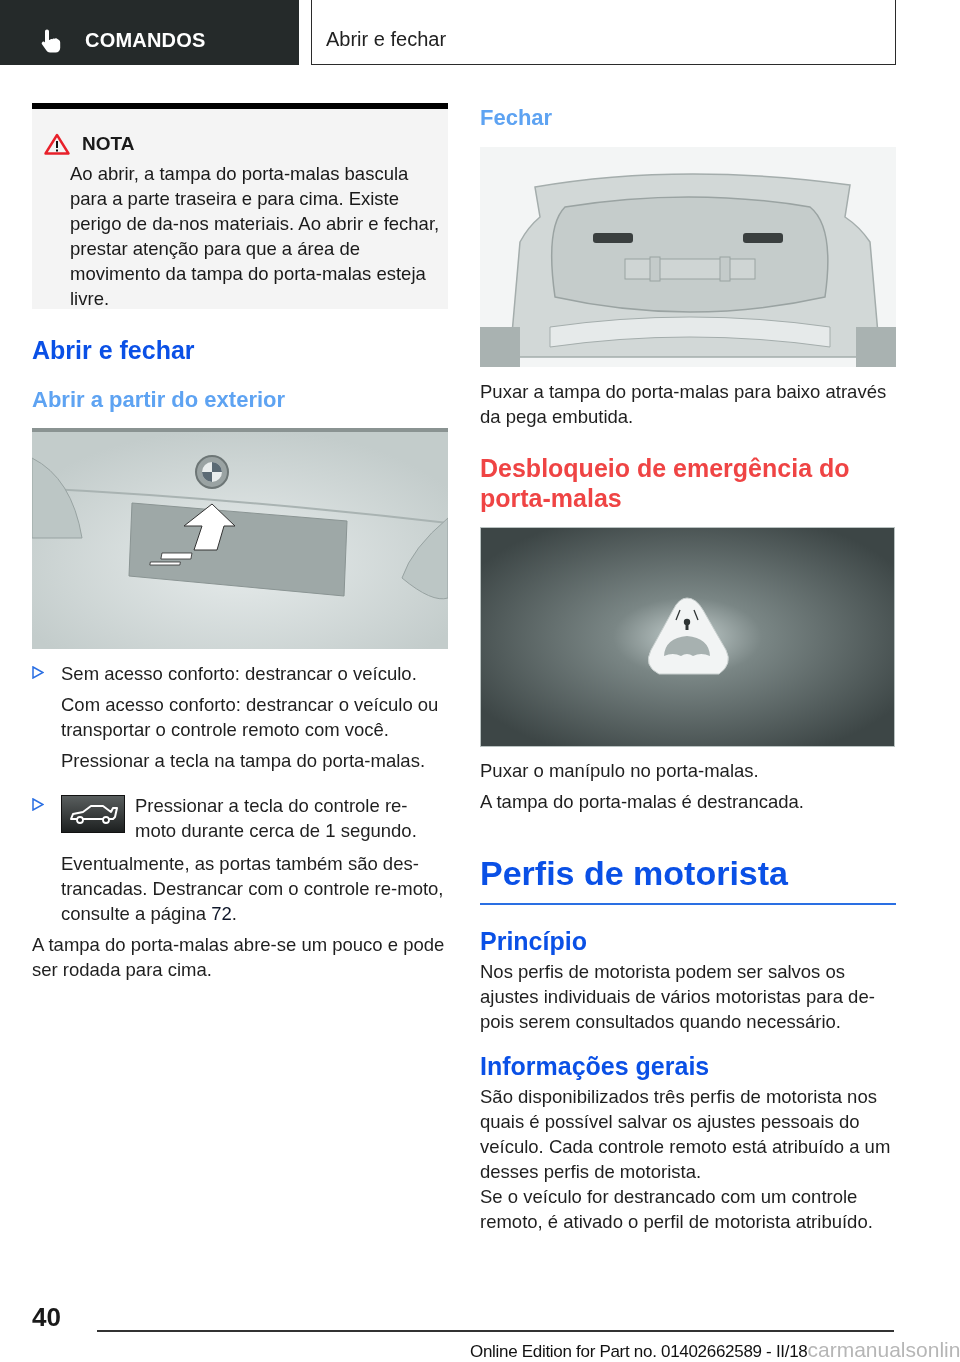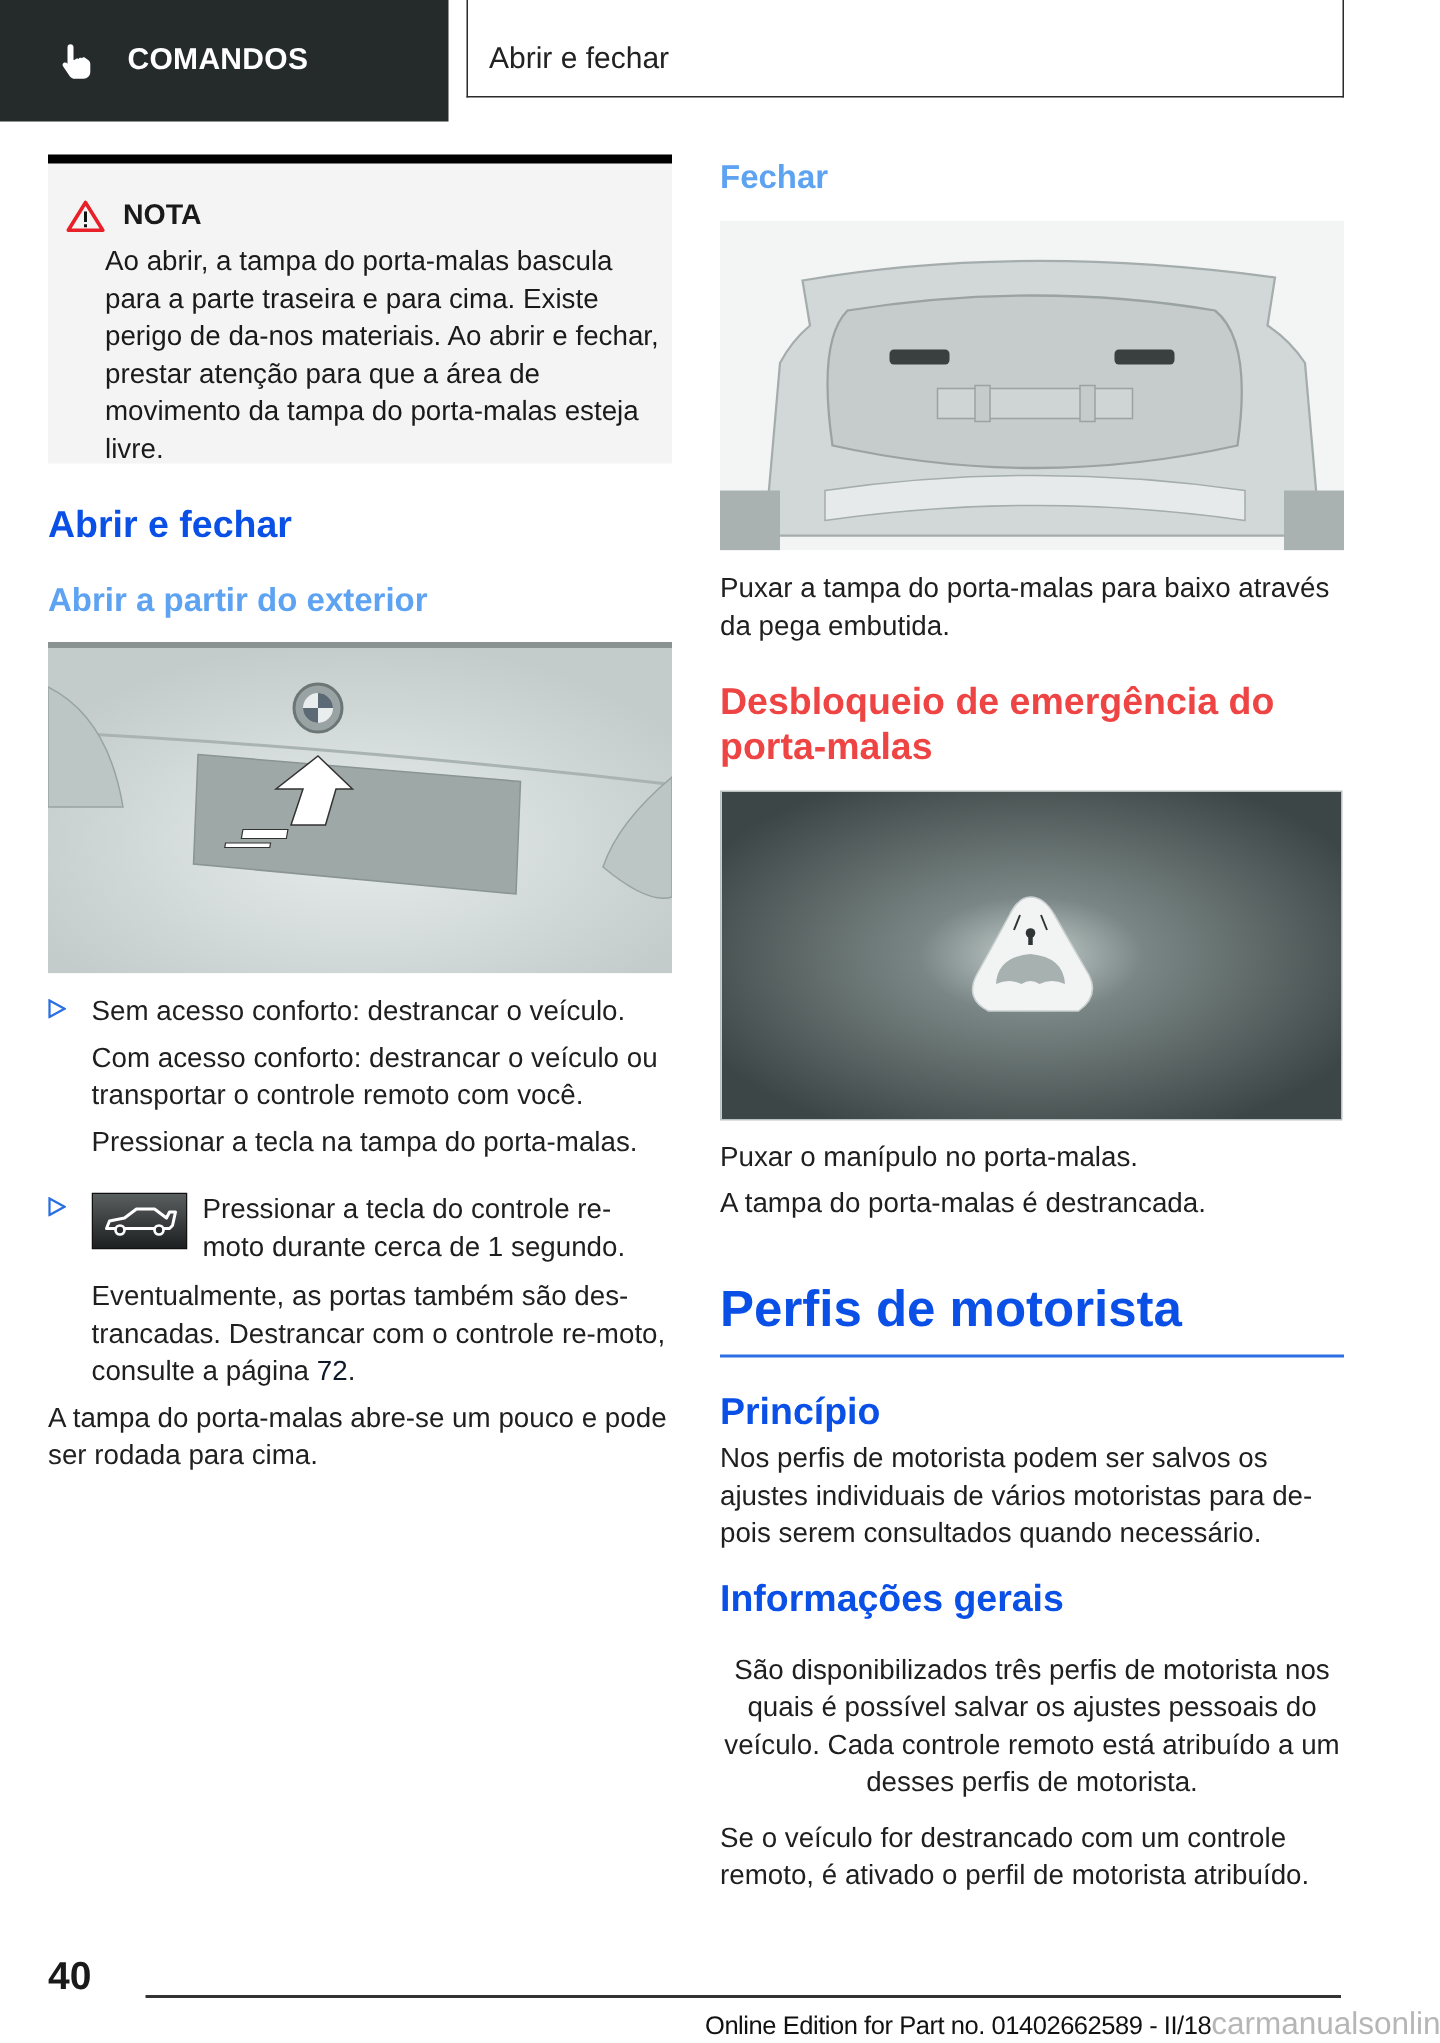--- a/index.html
+++ b/index.html
@@ -1,21 +1,21 @@
 <!DOCTYPE html>
 <html><head>
 <meta charset="utf-8">
 <style>
   * { box-sizing: border-box; margin: 0; padding: 0; }
   html, body { width: 960px; height: 1362px; background: #ffffff; overflow: hidden; }
   body { position: relative; font-family: "Liberation Sans", sans-serif; color: #1a1a1a; }
 
   
   .hdr-tab {
-    position: absolute; left: 0; top: 0; width: 299px; height: 81px;
+    position: absolute; left: 0; top: 0; width: 299px; height: 65px;
     background: #252a2a; color: #fff; display: flex; align-items: center;
   }
   .hdr-tab .hand { position: absolute; left: 40px; top: 28px; width: 24px; height: 26px; }
   .hdr-tab .lbl { position: absolute; left: 85px; top: 29px; font-weight: bold; font-size: 20px; letter-spacing: 0.2px; }
   .hdr-box {
     position: absolute; left: 311px; top: -2px; width: 585px; height: 67px;
     border: 1.5px solid #2b2b2b; border-top: none;
   }
   .hdr-box .lbl { position: absolute; left: 14px; top: 30px; font-size: 20px; color: #222; }
 
@@ -191,21 +191,21 @@
   <p class="body" style="margin-top:11px;">Puxar o manípulo no porta-malas.</p>
   <p class="body" style="margin-top:6px;">A tampa do porta-malas é destrancada.</p>
 
   <h1 class="h-big" style="margin-top:40px;">Perfis de motorista</h1>
   <div class="h-rule" style="margin-top:10px;"></div>
 
   <h2 class="h-main" style="margin-top:22px;">Princípio</h2>
   <p class="body" style="margin-top:3px;">Nos perfis de motorista podem ser salvos os ajustes individuais de vários motoristas para de-pois serem consultados quando necessário.</p>
 
   <h2 class="h-main" style="margin-top:18px;">Informações gerais</h2>
-  <p class="body" style="margin-top:19px;text-align:center;">São disponibilizados três perfis de motorista nos quais é possível salvar os ajustes pessoais do veículo. Cada controle remoto está atribuído a um desses perfis de motorista.</p>
-  <p class="body" style="margin-top:12px;">Se o veículo for destrancado com um controle remoto, é ativado o perfil de motorista atribuído.</p>
+  <p class="body" style="margin-top:3px;">São disponibilizados três perfis de motorista nos quais é possível salvar os ajustes pessoais do veículo. Cada controle remoto está atribuído a um desses perfis de motorista.</p>
+  <p class="body" style="margin-top:0;">Se o veículo for destrancado com um controle remoto, é ativado o perfil de motorista atribuído.</p>
 </div>
 
 <div class="pg">40</div>
 <div class="foot-rule"></div>
 <div class="foot-text">
   <span>Online Edition for Part no. 01402662589 - II/18</span><span class="wm">carmanualsonline.info</span>
 </div>
 
 </body></html>

